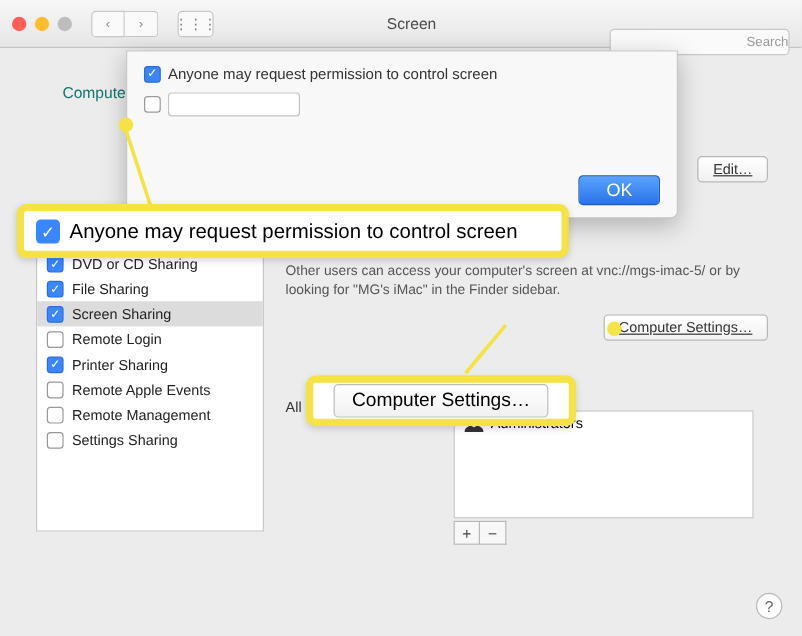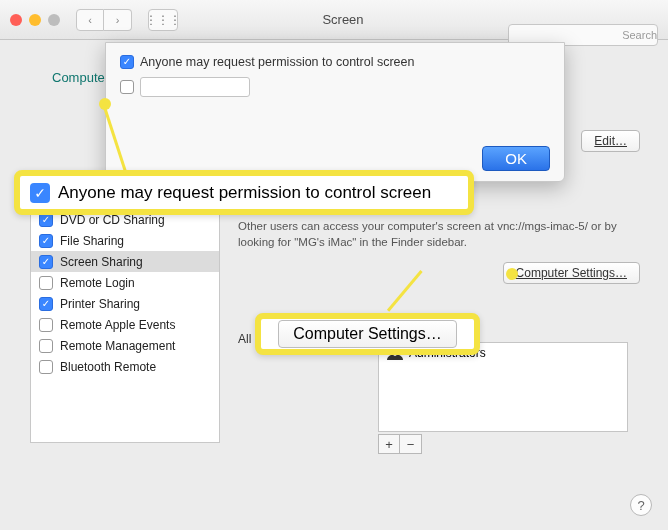--- a/index.html
+++ b/index.html
@@ -137,21 +137,21 @@
       <div class="svc">
         <span class="scb"></span>
         <span>Remote Apple Events</span>
       </div>
       <div class="svc">
         <span class="scb"></span>
         <span>Remote Management</span>
       </div>
       <div class="svc">
         <span class="scb"></span>
-        <span>Bluetooth Remote</span>
+        <span>Settings Sharing</span>
       </div>
     </div>
 
   <div class="info">Other users can access your computer's screen at vnc://mgs-imac-5/ or by looking for "MG's iMac" in the Finder sidebar.</div>
 
   <div class="csbtn">
     <span class="macbtn">Computer Settings…</span>
   </div>
 
   <div class="allowlbl">All</div>

